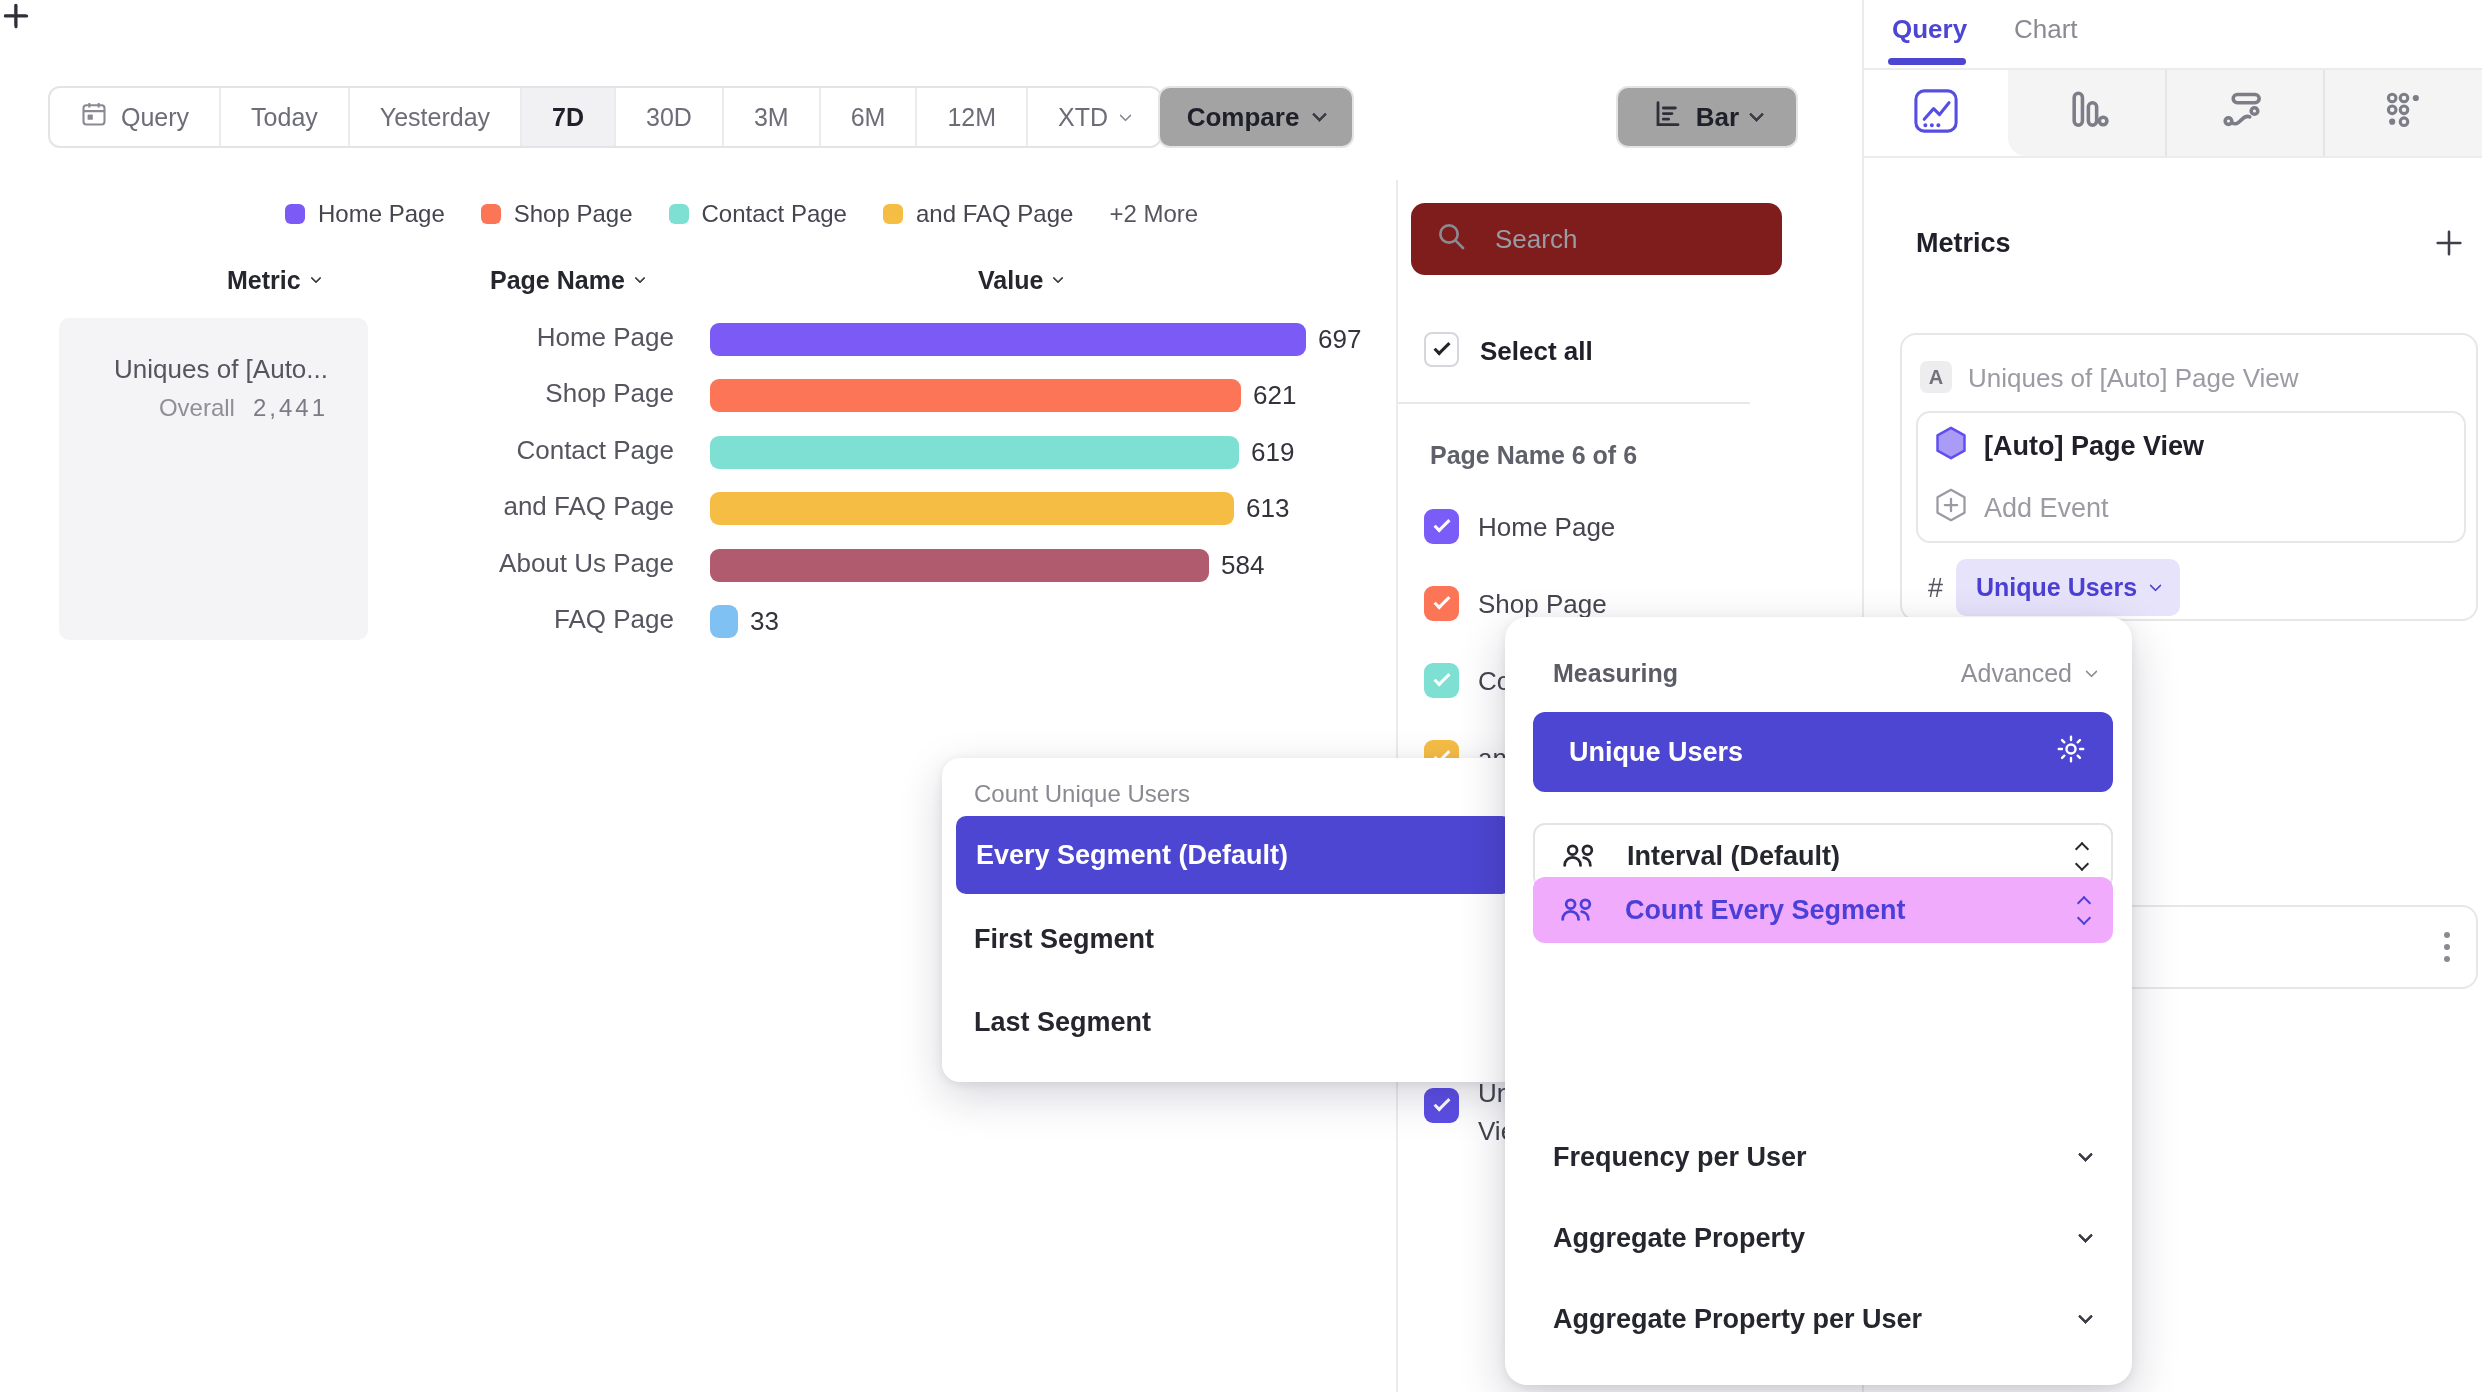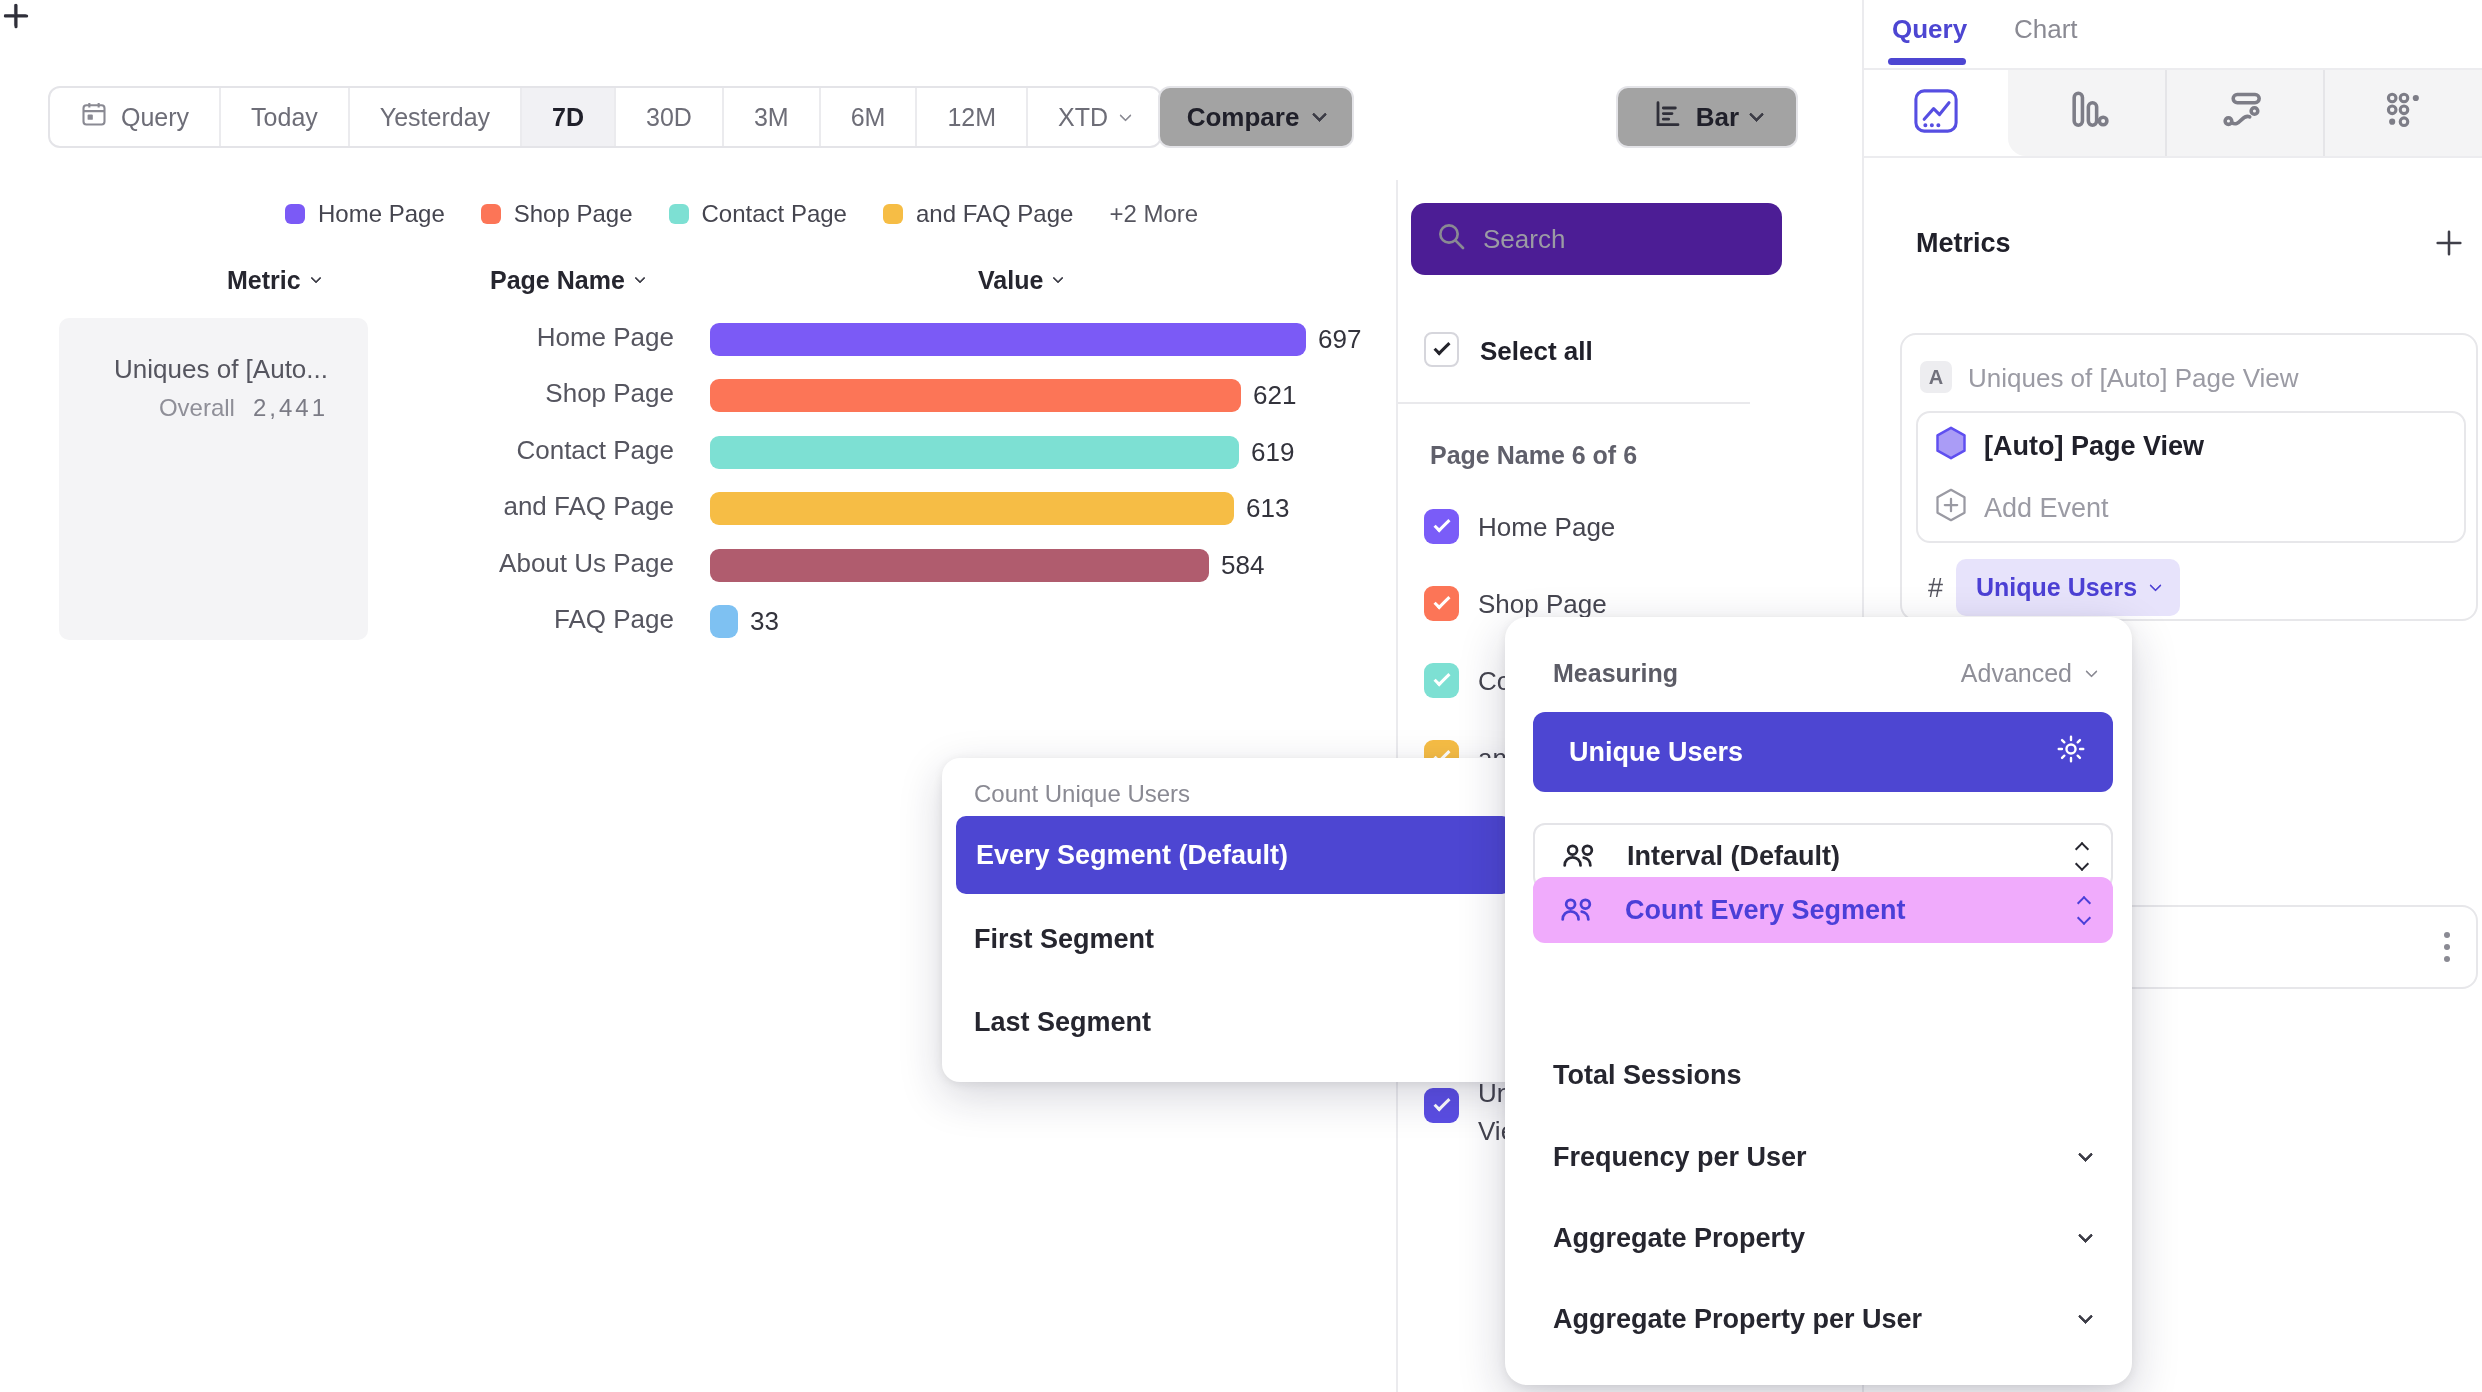--- a/index.html
+++ b/index.html
@@ -34,21 +34,21 @@
   .ms-overall{position:absolute;right:40px;top:76px;font-size:24px;color:#8f8f98;display:flex;gap:18px}
   .ms-overall b{font-weight:400;color:#7b7b85;letter-spacing:3px}
   .row-label{position:absolute;left:360px;width:314px;text-align:right;font-size:26px;color:#55555f;white-space:nowrap}
   .row-bar{position:absolute;left:710px;height:33px;border-radius:9px}
   .row-value{position:absolute;font-size:26px;color:#33333c}
   .vline{width:2px;background:#ebebee}
   #v-divider1{left:1396px;top:180px;height:1212px}
   #panel-divider{left:1862px;top:0;height:1392px}
 
   
-  #search-box{left:1411px;top:203px;width:371px;height:72px;background:#4c1d95;border-radius:14px;display:flex;align-items:center;gap:16px;padding:0 10px 0 24px;font-size:26px;color:#9b9ba4}
+  #search-box{left:1411px;top:203px;width:371px;height:72px;background:#7f1d1d;border-radius:14px;display:flex;align-items:center;gap:28px;padding:0 10px 0 24px;font-size:26px;color:#9b9ba4}
   #select-all-box{left:1424px;top:332px;width:35px;height:35px;border:2px solid #d6d6dc;border-radius:8px;background:#fff;display:flex;align-items:center;justify-content:center}
   .checkmark{width:16px;height:8px;border-left:3.2px solid #fff;border-bottom:3.2px solid #fff;transform:rotate(-45deg);margin-top:-5px}
   .checkmark.dark{border-color:#23232b}
   #select-all-label{left:1480px;top:336px;font-size:26px;font-weight:700;color:#20202a}
   #seg-divider{left:1398px;top:402px;width:352px;height:2px;background:#e9e9ec}
   #group-label{left:1430px;top:441px;font-size:25px;font-weight:600;color:#60606b}
   .seg-check{position:absolute;left:1424px;width:35px;height:35px;border-radius:9px;display:flex;align-items:center;justify-content:center}
   .seg-label{position:absolute;left:1478px;font-size:26px;color:#45454f;white-space:nowrap}
 
   
@@ -390,23 +390,20 @@
           <circle cx="25" cy="7.5" r="4.2"></circle>
           <path d="M21.5 14.6c3.6.5 6.3 3.3 6.3 7.4"></path>
         </svg>
       </span>
       <span>Count Every Segment</span>
       <span class="stepper">
         <span class="up"></span>
         <span class="dn"></span>
       </span>
     </div>
-    <div class="md-item" style="top: 443px;">
-      <span>Total Sessions</span>
-    </div>
     <div class="md-item" style="top: 525px;">
       <span>Frequency per User</span>
       <span class="chev dk"></span>
     </div>
     <div class="md-item" style="top: 687px;">
       <span>Aggregate Property per User</span>
       <span class="chev dk"></span>
     </div>
     <div class="md-item" style="top: 606px;">
       <span>Aggregate Property</span>

